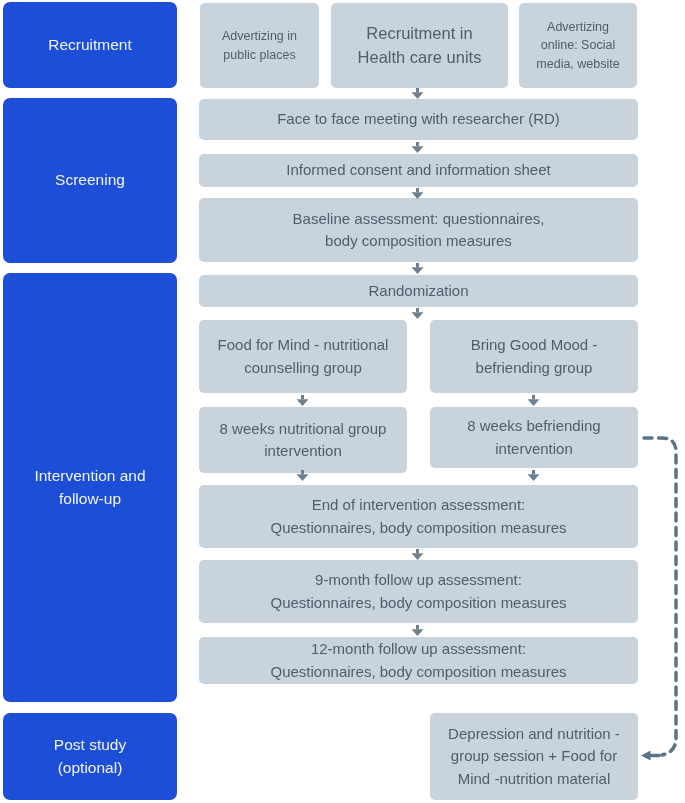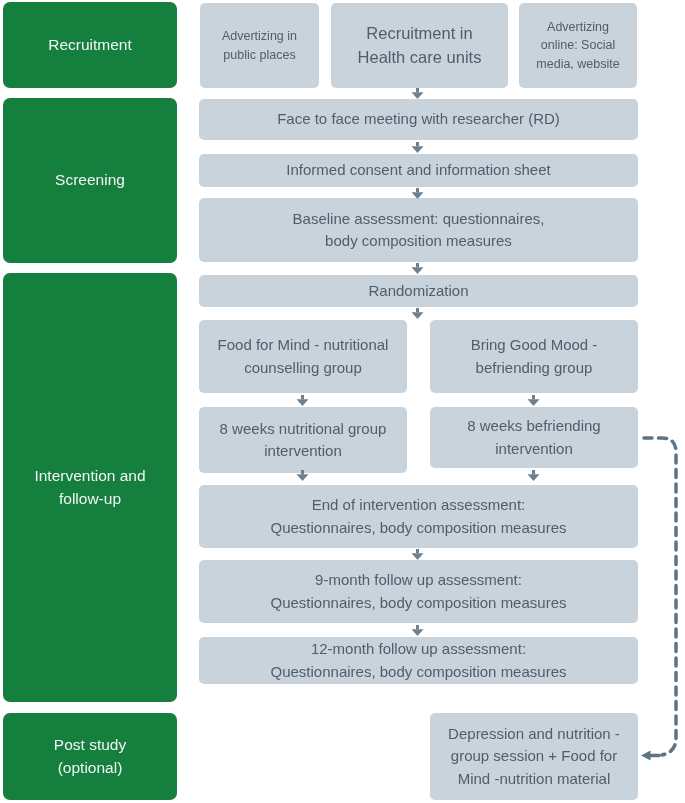--- a/index.html
+++ b/index.html
@@ -10,21 +10,21 @@
     font-family:"Liberation Sans", sans-serif;
     overflow:hidden;
   }
   .box{
     position:absolute;
     display:flex;align-items:center;justify-content:center;
     text-align:center;white-space:pre-line;
     box-sizing:border-box;padding:4px 8px;
   }
   .dark{
-    background:#15803d;color:#f3f5f7;
+    background:#1d4ed8;color:#f3f5f7;
     border-radius:7px;font-size:15.5px;line-height:1.45;
   }
   .light{
     background:#c9d3dc;color:#4d5e6d;
     border-radius:5px;font-size:15px;line-height:1.47;
   }
   .sm{font-size:12.5px;line-height:1.45;}
   .lg{font-size:16.5px;line-height:1.4;}
   .arrow{position:absolute;width:13px;height:11px;}
   .arrow svg{display:block;width:13px;height:11px;}

